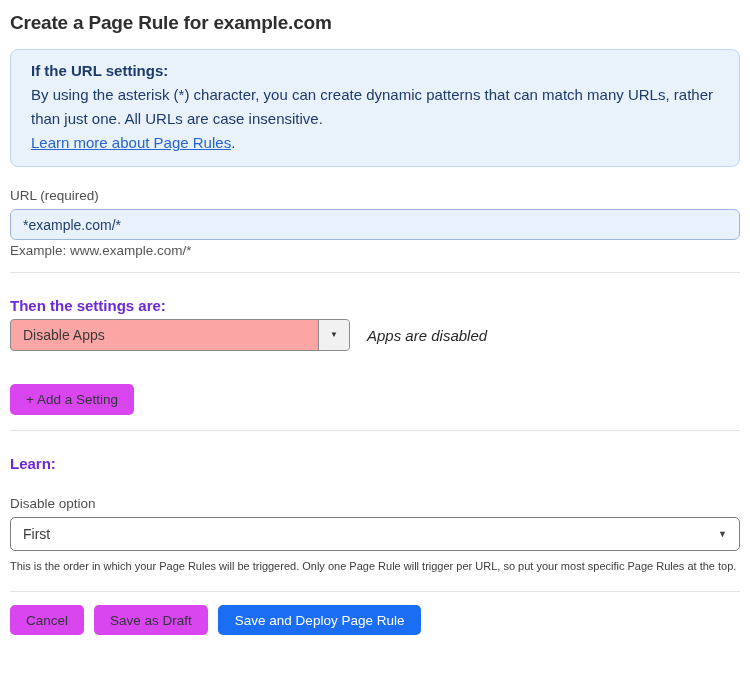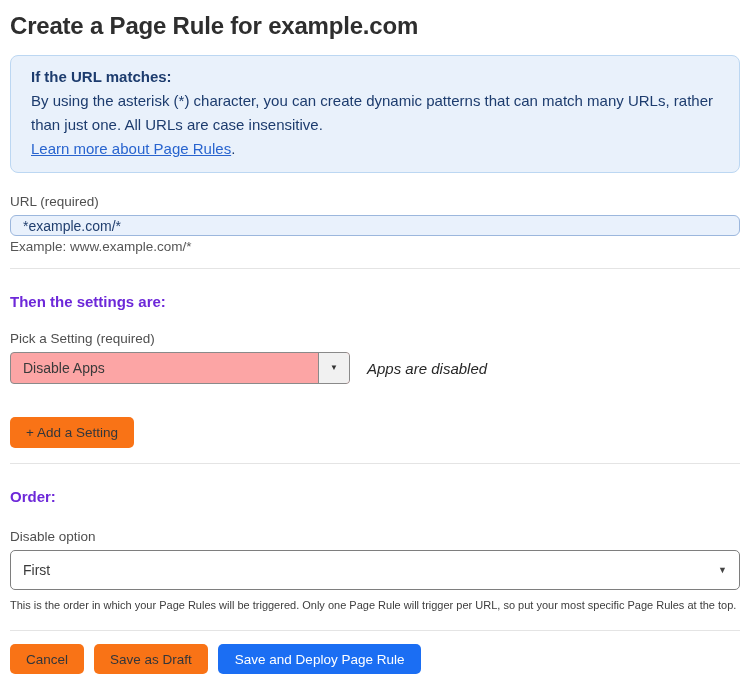--- a/index.html
+++ b/index.html
@@ -8,21 +8,21 @@
     width: 750px;
     height: 689px;
     background: #ffffff;
     font-family: "Liberation Sans", sans-serif;
     color: #333;
     overflow: hidden;
   }
   .container { padding: 0 10px; }
 
   .page-title {
-    font-size: 24px;
+    font-size: 19px;
     font-weight: 700;
     color: #2e2e2e;
     margin: 12px 0 15px 0;
     letter-spacing: -0.2px;
   }
 
   .info-box {
     background: #e9f1fb;
     border: 1px solid #bcd7f2;
     border-radius: 8px;
@@ -41,21 +41,21 @@
   .field-label {
     display: block;
     font-size: 13.5px;
     color: #4f4f4f;
     margin: 21px 0 6px 0;
   }
 
   .url-input {
     display: block;
     width: 100%;
-    height: 21px;
+    height: 31px;
     background: #e9f1fc;
     border: 1px solid #9cb7dd;
     border-radius: 6px;
     padding: 0 12px;
     font-size: 14px;
     color: #203e6e;
     font-family: "Liberation Sans", sans-serif;
     outline: none;
   }
 
@@ -129,32 +129,32 @@
     align-items: center;
     justify-content: center;
     height: 30px;
     border: none;
     border-radius: 5px;
     padding: 0 16px;
     font-size: 13.5px;
     font-family: "Liberation Sans", sans-serif;
     cursor: pointer;
   }
-  .btn-gray { background: #f97316; color: #33363b; }
+  .btn-gray { background: #d946ef; color: #33363b; }
   .btn-primary { background: #1b6ef3; color: #ffffff; }
 
   .add-setting-btn { margin-top: 33px; height: 31px; }
 
   .order-label { margin-top: 24px; }
   .order-select {
     display: flex;
     align-items: center;
     justify-content: space-between;
     width: 100%;
-    height: 40px;
+    height: 34px;
     border: 1px solid #7e7e7e;
     border-radius: 5px;
     background: #ffffff;
     padding: 0 12px;
     font-size: 14px;
     color: #3a3a3a;
     cursor: pointer;
   }
   .order-select .caret { font-size: 9px; color: #444; }
   .order-helper {
@@ -174,50 +174,49 @@
   .btn-primary { padding: 0 17px; }
 </style>
 </head>
 <body>
 
 <div class="container">
 
   <h1 class="page-title">Create a Page Rule for example.com</h1>
 
   <div class="info-box">
-    <div class="info-heading">If the URL matches:</div>
+    <div class="info-heading">If the URL settings:</div>
     <div><span>By using the asterisk (*) character, you can create dynamic patterns that can match many URLs, rather than just one. All URLs are case insensitive.</span><br>
       <span class="info-link">Learn more about Page Rules</span><span>.</span>
     </div>
   </div>
 
   <label class="field-label">URL (required)</label>
   <input class="url-input" type="text" value="*example.com/*" style="">
   <div class="helper-text">Example: www.example.com/*</div>
 
   <hr class="divider divider-1">
 
   <h2 class="section-heading">Then the settings are:</h2>
 
-  <label class="field-label">Pick a Setting (required)</label>
   <div class="setting-row">
     <div class="setting-select">
       <div class="setting-select-value">Disable Apps</div>
       <div class="setting-select-arrow">
         <span class="caret">▼</span>
       </div>
     </div>
     <div class="setting-status">Apps are disabled</div>
   </div>
 
   <button class="btn btn-gray add-setting-btn">+ Add a Setting</button>
 
   <hr class="divider divider-2">
 
-  <h2 class="section-heading">Order:</h2>
+  <h2 class="section-heading">Learn:</h2>
 
   <label class="field-label order-label">Disable option</label>
   <div class="order-select">
     <span>First</span>
     <span class="caret">▼</span>
   </div>
   <div class="order-helper">This is the order in which your Page Rules will be triggered. Only one Page Rule will trigger per URL, so put your most specific Page Rules at the top.</div>
 
   <hr class="divider divider-3">
 

